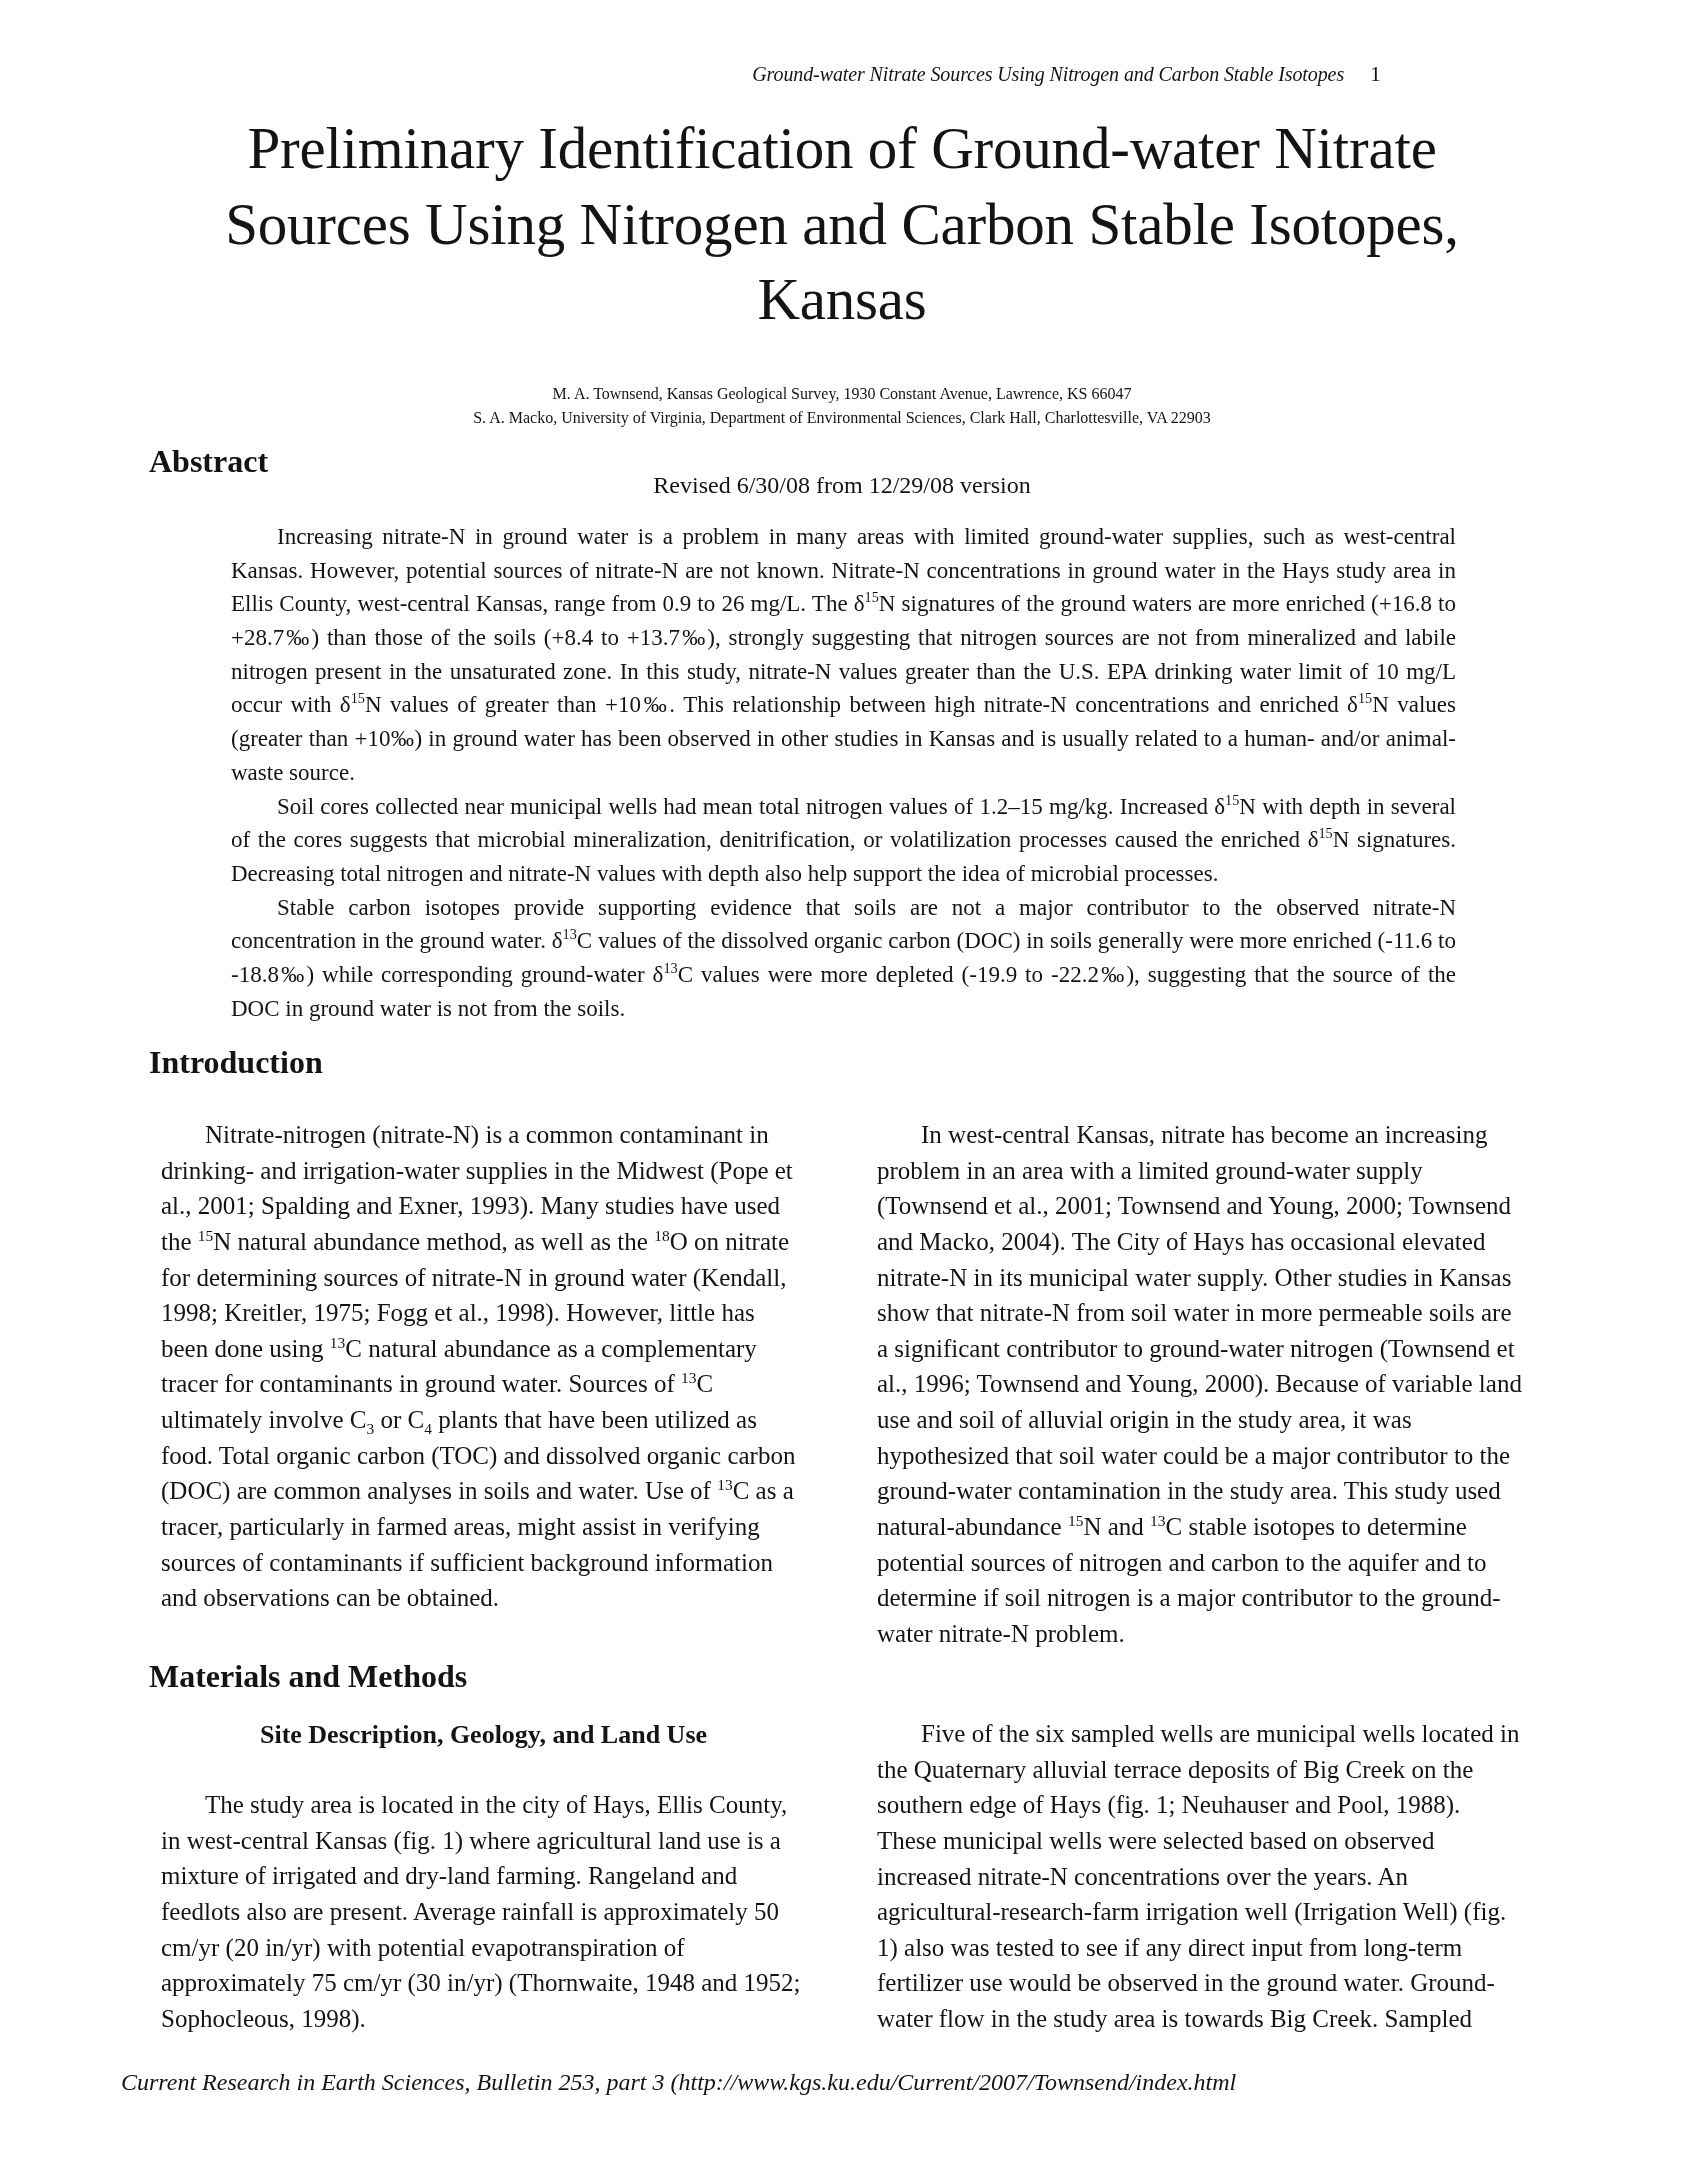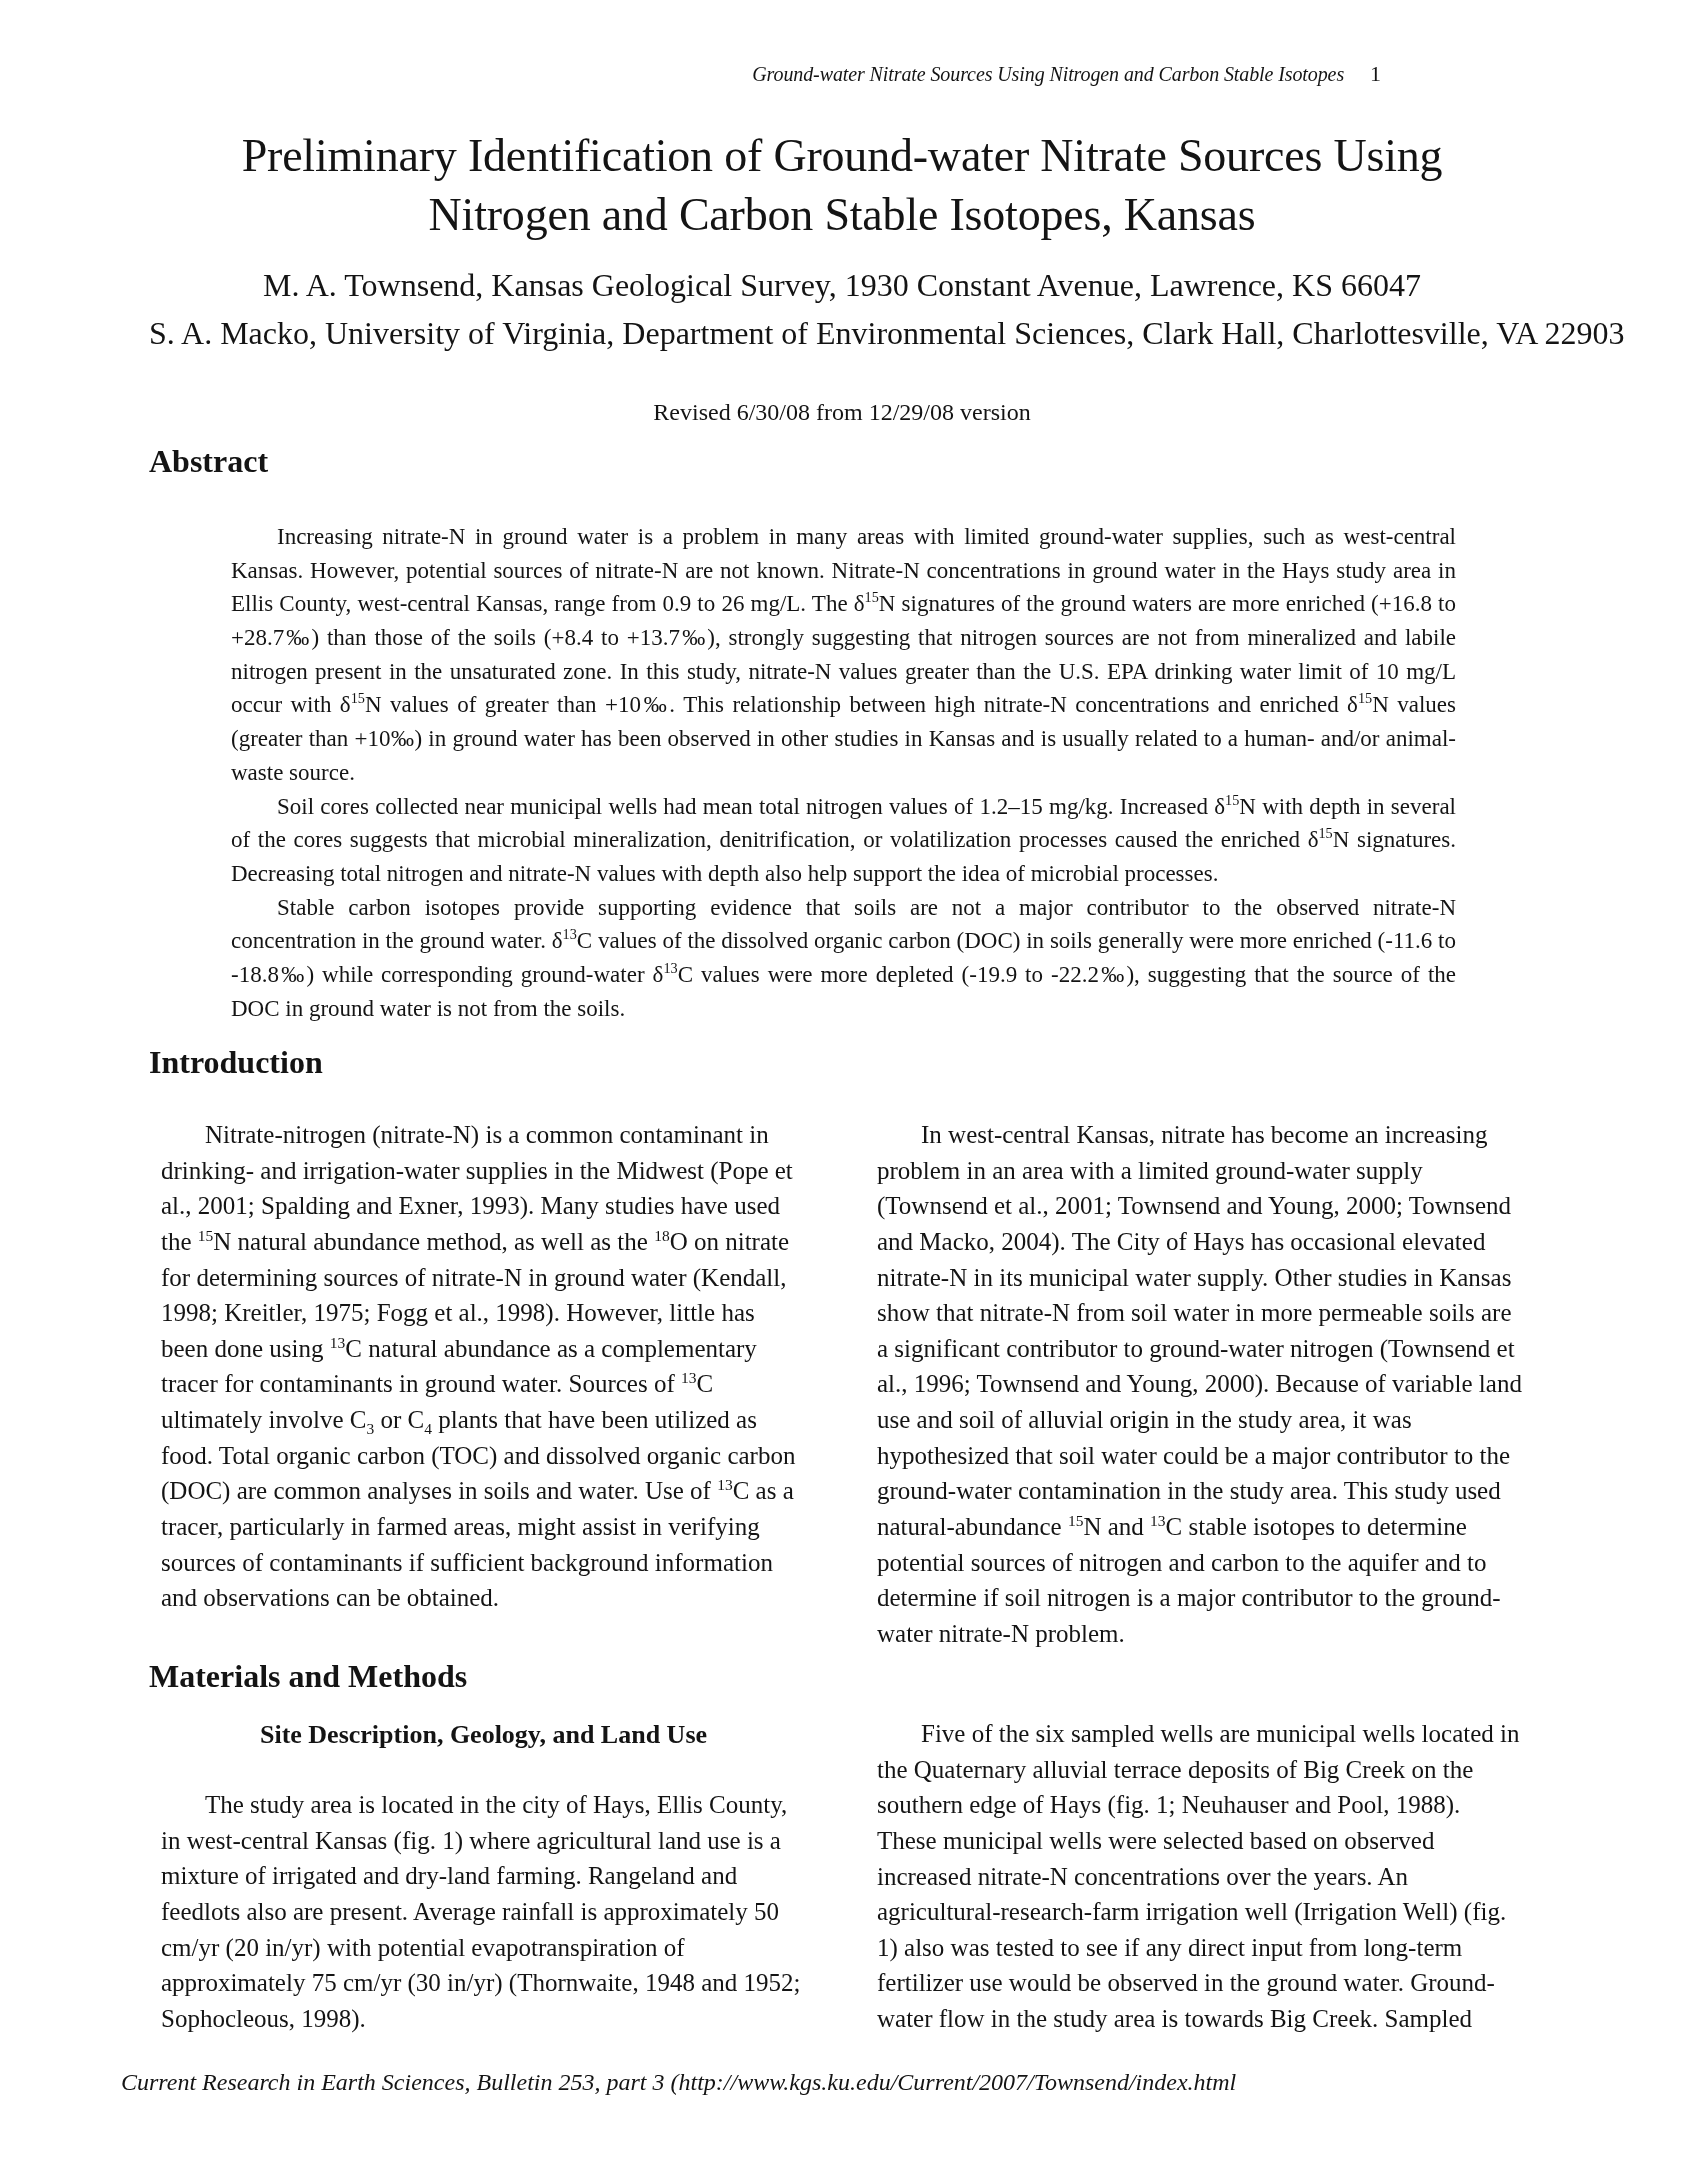--- a/index.html
+++ b/index.html
@@ -43,28 +43,29 @@
 
   
   .title-block {
     position: absolute;
     top: 111px;
     left: 149px;
     width: 1386px;
     text-align: center;
   }
   .doc-title {
-    font-size: 46px;
+    font-size: 59px;
     line-height: 1.28;
     font-weight: normal;
-    margin: 16px;
+    margin: 0;
     letter-spacing: -0.2px;
   }
   .authors {
-    font-size: 32px;
+    margin-top: 44px;
+    font-size: 16px;
     line-height: 1.5;
   }
   .author-line { white-space: nowrap; }
   .revised {
     margin-top: 42px;
     font-size: 24px;
   }
 
   
   .section-heading {

